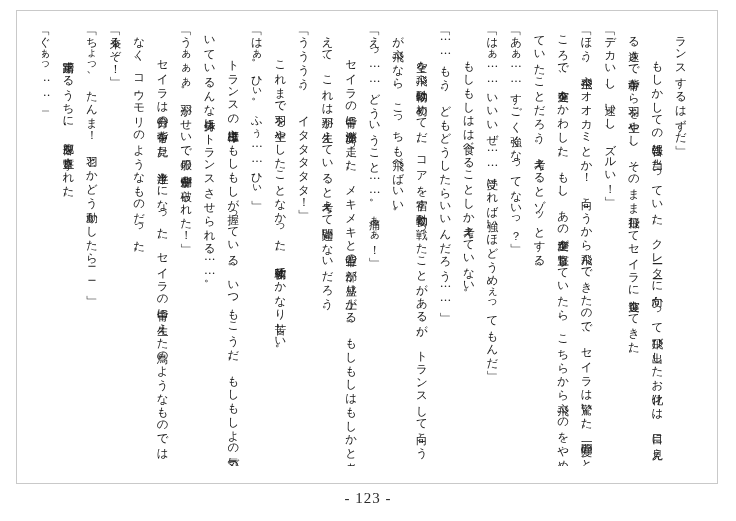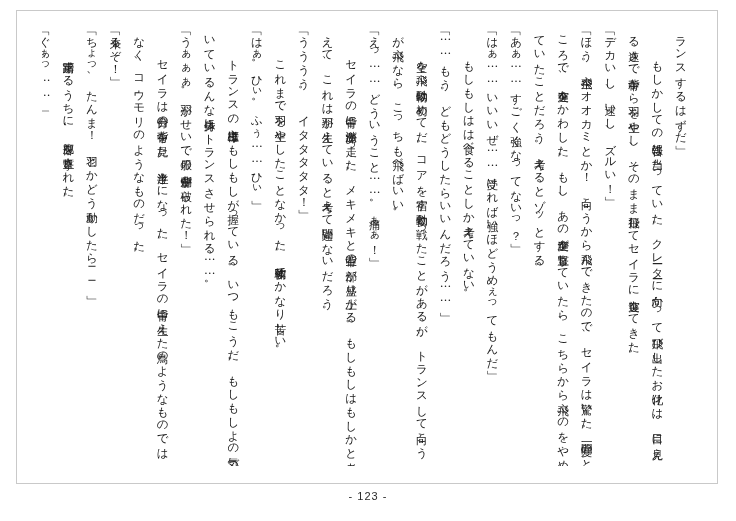--- a/index.html
+++ b/index.html
@@ -49,22 +49,22 @@
   }
   #text-block p.noindent {
     text-indent: 0;
   }
   #page-number {
     position: absolute;
     left: 0;
     top: 490px;
     width: 736px;
     text-align: center;
-    font-family: Liberation Sans, sans-serif;
-    font-size: 11px;
+    font-family: Liberation Serif, serif;
+    font-size: 15px;
     color: #2a2a2a;
     letter-spacing: 1px;
   }
 </style>
 </head>
 <body>
 
 <div id="page">
   <div id="page-frame"></div>
 

